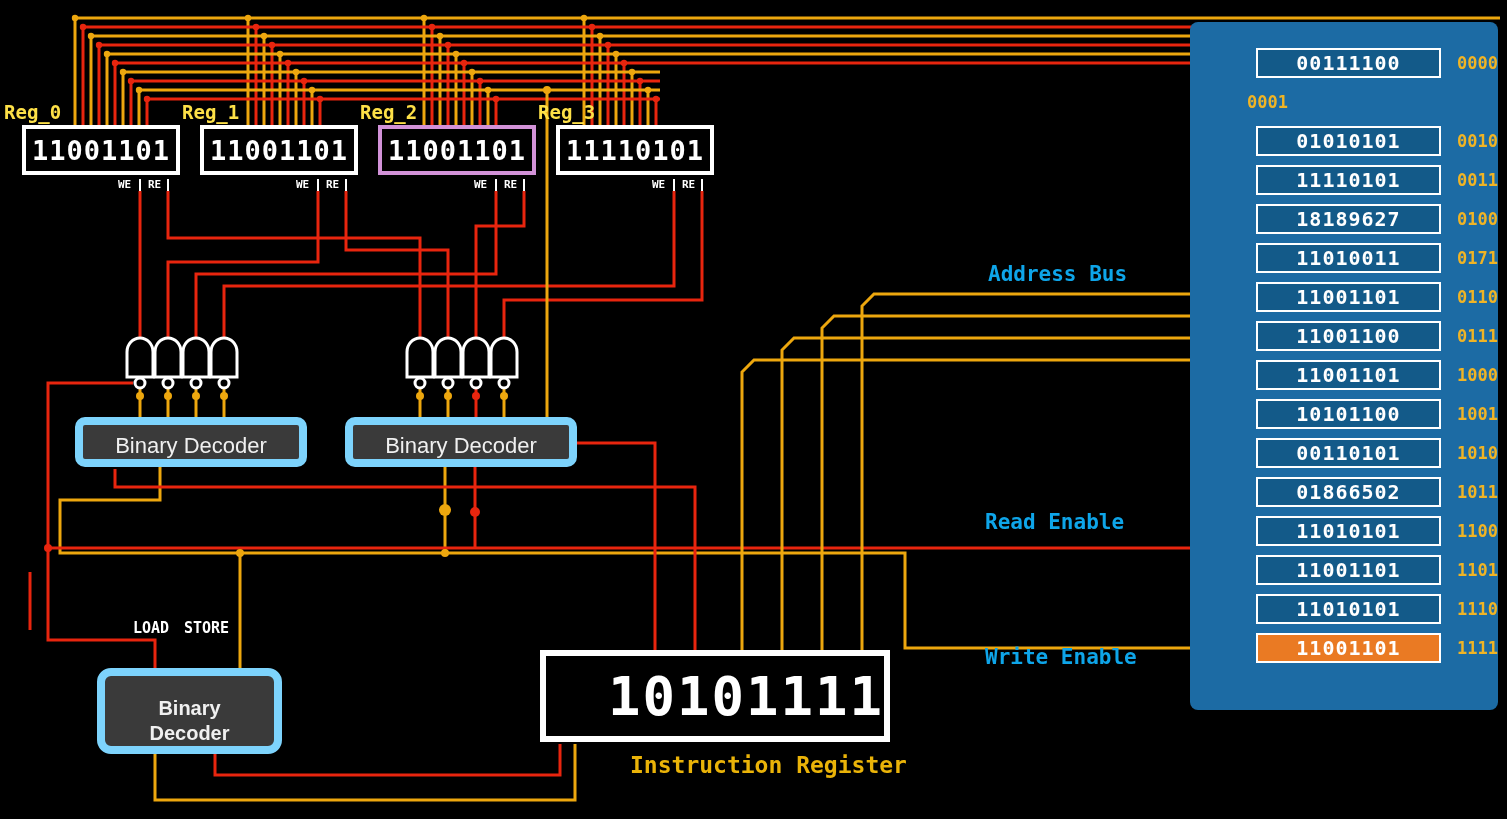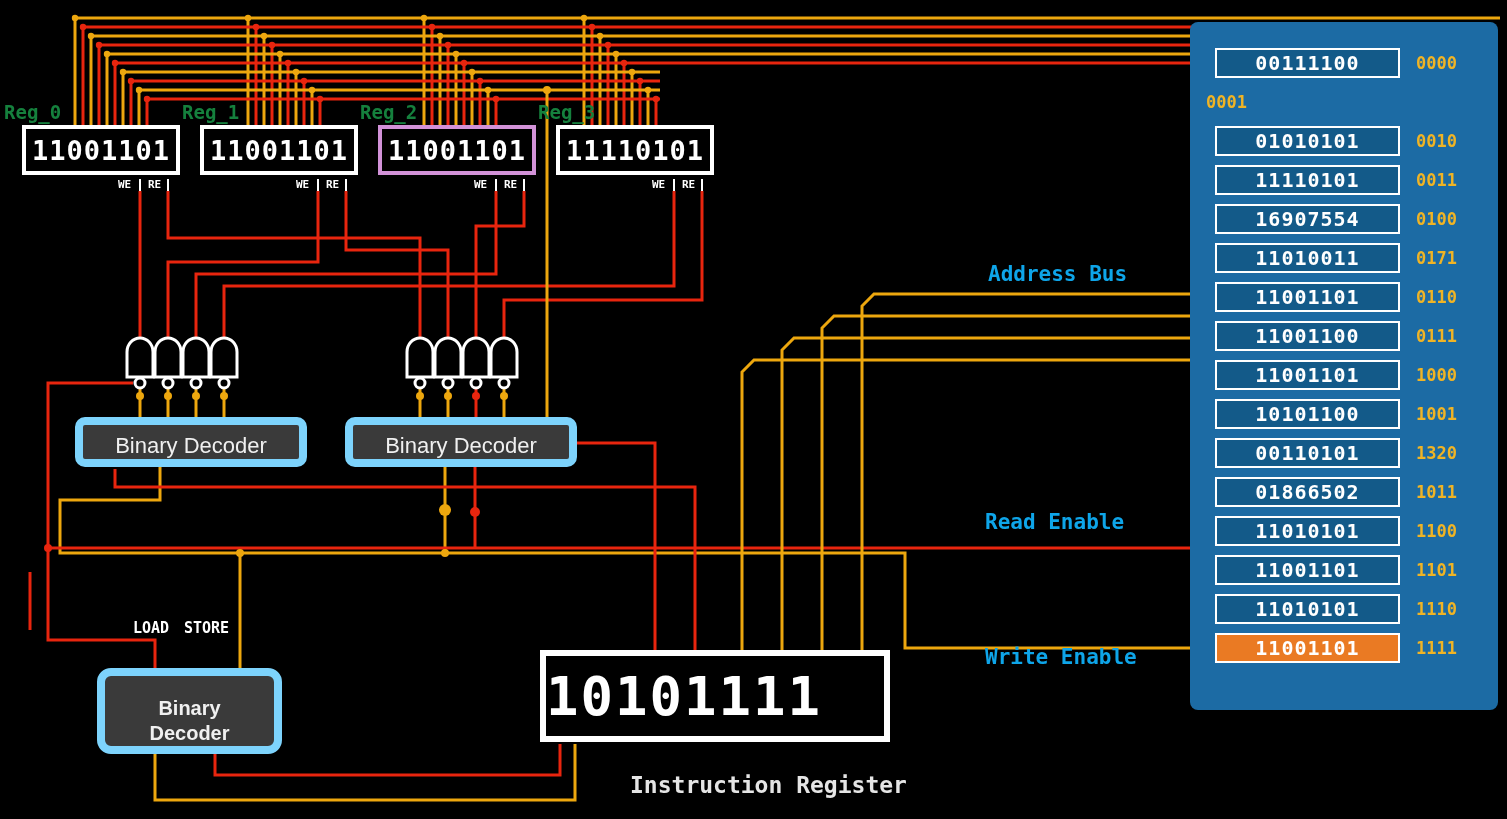--- a/index.html
+++ b/index.html
@@ -14,51 +14,51 @@
   }
   svg#wires{position:absolute;left:0;top:0;z-index:1;}
   .w-red{stroke:var(--wire-red);stroke-width:3;fill:none;}
   .w-yel{stroke:var(--wire-yellow);stroke-width:3;fill:none;}
   .d-red{fill:var(--wire-red);}
   .d-yel{fill:var(--wire-yellow);}
   .gate{stroke:#fff;stroke-width:3;fill:#000;}
   .tick{stroke:#fff;stroke-width:2;}
 
   .register{position:absolute;top:101px;width:158px;z-index:2;}
-  .reg-name{margin-left:-18px;color:#15803d;font:bold 19px "DejaVu Sans Mono",monospace;height:24px;}
+  .reg-name{margin-left:-18px;color:#fde047;font:bold 19px "DejaVu Sans Mono",monospace;height:24px;}
   .reg-box{height:42px;border:4px solid #fff;background:#000;display:flex;align-items:center;justify-content:center;}
   .register.highlight .reg-box{border-color:var(--reg-hl);}
   .reg-value{color:#fff;font:bold 27px "DejaVu Sans Mono",monospace;letter-spacing:1px;}
   .pins{position:relative;height:20px;}
   .pin{position:absolute;top:3px;color:#fff;font:bold 11px "DejaVu Sans Mono",monospace;}
   .pin-we{left:96px}.pin-re{left:126px}
 
   .decoder{position:absolute;z-index:2;background:#3a3a3a;border:8px solid #7dd3fc;border-radius:10px;
     color:#f0f0f0;display:flex;align-items:flex-end;justify-content:center;font-size:22px;box-sizing:border-box;}
   #decoder-write{left:75px;top:417px;width:232px;height:50px;}
   #decoder-read{left:345px;top:417px;width:232px;height:50px;}
   #decoder-main{left:97px;top:668px;width:185px;height:86px;font-weight:bold;font-size:20px;
     text-align:center;border-radius:14px;}
   #decoder-main span{display:inline-block;width:95px;line-height:1.25;}
 
   .ir-box{position:absolute;left:540px;top:650px;width:350px;height:92px;box-sizing:border-box;
-    border:6px solid #fff;background:#000;z-index:2;display:flex;align-items:center;justify-content:flex-start;}
+    border:6px solid #fff;background:#000;z-index:2;display:flex;align-items:center;justify-content:flex-end;}
   .ir-value{color:#fff;font:bold 54px "DejaVu Sans Mono",monospace;letter-spacing:2px;}
-  .ir-label{position:absolute;left:630px;top:772px;color:#e5e5e5;font:bold 23px "DejaVu Sans Mono",monospace;z-index:2;}
+  .ir-label{position:absolute;left:630px;top:752px;color:#eab308;font:bold 23px "DejaVu Sans Mono",monospace;z-index:2;}
 
   .bus-label{position:absolute;color:#0ea5e9;font:bold 21px "DejaVu Sans Mono",monospace;z-index:2;white-space:nowrap;}
   #lbl-address{left:988px;top:262px;}
   #lbl-read{left:985px;top:510px;}
   #lbl-write{left:985px;top:610px;margin-top:35px;}
   .ls-label{position:absolute;top:619px;color:#fff;font:bold 15px "DejaVu Sans Mono",monospace;z-index:2;}
   #lbl-load{left:133px}#lbl-store{left:184px}
 
   .memory{position:absolute;left:1190px;top:22px;width:308px;height:688px;background:var(--panel-blue);
     border-radius:8px;z-index:2;box-sizing:border-box;padding-top:26px;display:flex;flex-direction:column;gap:9px;}
-  .mem-row{display:flex;align-items:center;height:30px;flex:none;}
+  .mem-row{display:flex;align-items:center;height:30px;flex:none;padding-left:41px;}
   .mem-cell{margin-left:25px;width:185px;height:30px;box-sizing:border-box;border:2px solid #fff;
     background:var(--cell-blue);display:flex;align-items:center;justify-content:center;}
   .mem-row.hl .mem-cell{background:var(--hl-orange);}
   .mem-value{color:#fff;font:bold 20px "DejaVu Sans Mono",monospace;letter-spacing:1px;}
   .mem-addr{margin-left:16px;color:var(--addr-yellow);font:bold 17px "DejaVu Sans Mono",monospace;}
 </style>
 </head>
 <body>
 
 <svg id="wires" width="1507" height="819">
@@ -329,21 +329,21 @@
 
   <div class="mem-row">
     <div class="mem-cell">
       <span class="mem-value">11110101</span>
     </div>
     <div class="mem-addr">0011</div>
   </div>
 
   <div class="mem-row">
     <div class="mem-cell">
-      <span class="mem-value">16907554</span>
+      <span class="mem-value">18189627</span>
     </div>
     <div class="mem-addr">0100</div>
   </div>
 
   <div class="mem-row">
     <div class="mem-cell">
       <span class="mem-value">11010011</span>
     </div>
     <div class="mem-addr">0171</div>
   </div>
@@ -373,21 +373,21 @@
     <div class="mem-cell">
       <span class="mem-value">10101100</span>
     </div>
     <div class="mem-addr">1001</div>
   </div>
 
   <div class="mem-row">
     <div class="mem-cell">
       <span class="mem-value">00110101</span>
     </div>
-    <div class="mem-addr">1320</div>
+    <div class="mem-addr">1010</div>
   </div>
 
   <div class="mem-row">
     <div class="mem-cell">
       <span class="mem-value">01866502</span>
     </div>
     <div class="mem-addr">1011</div>
   </div>
 
   <div class="mem-row">

